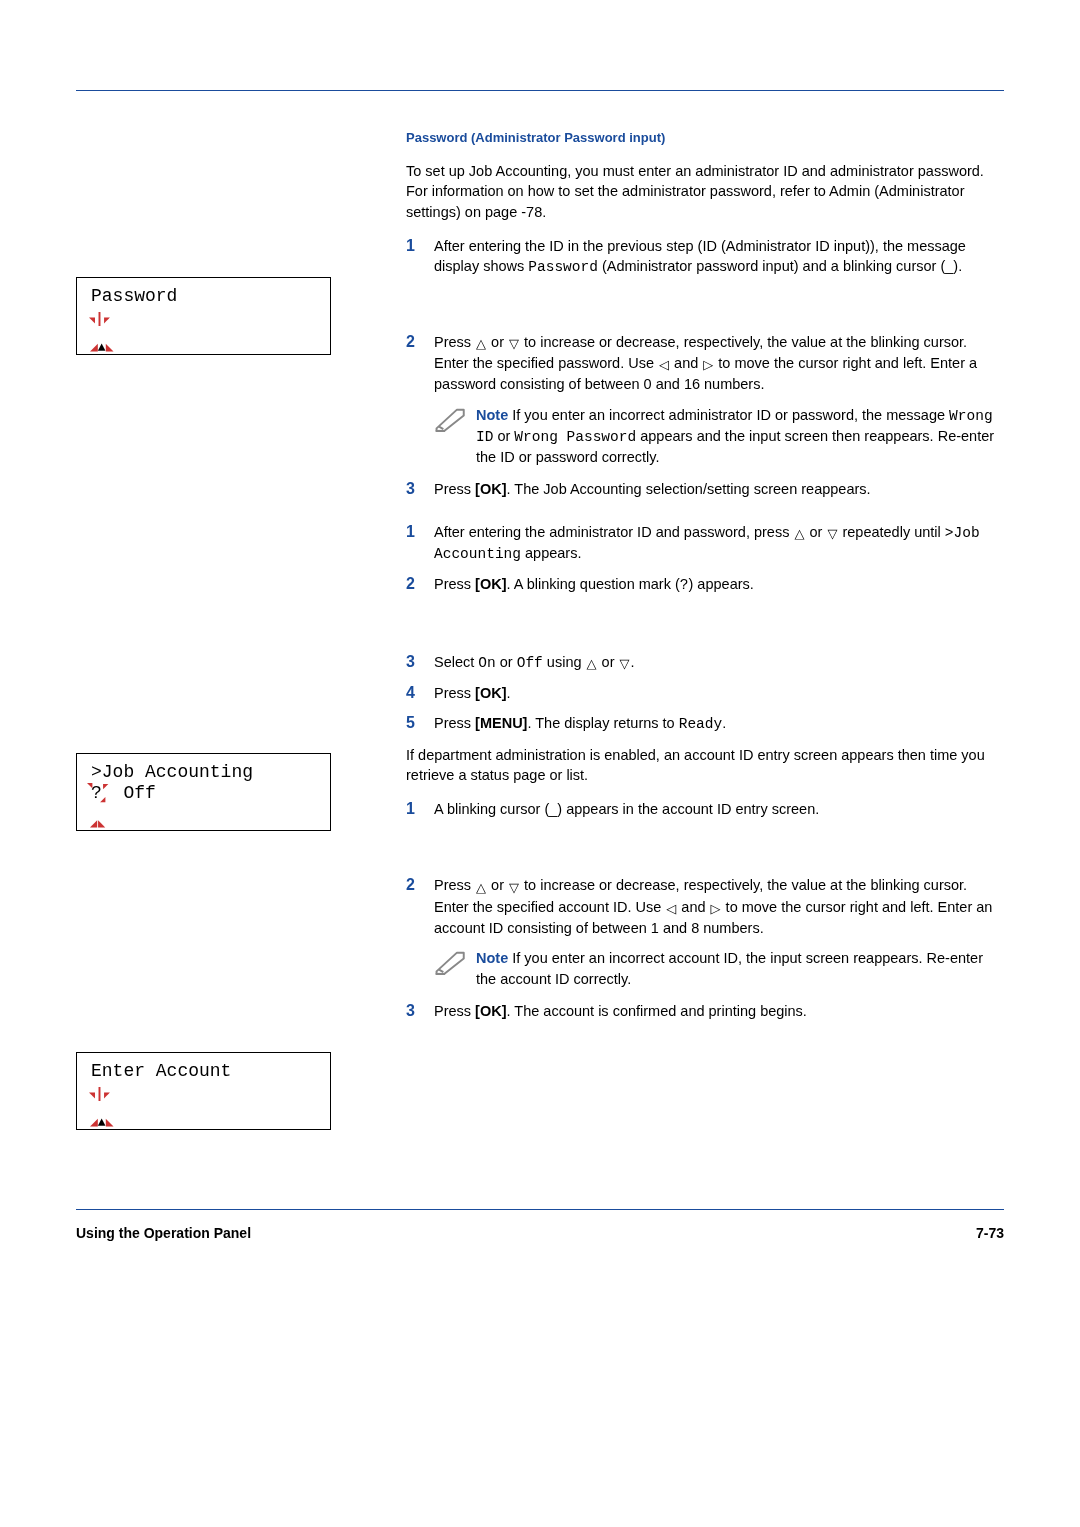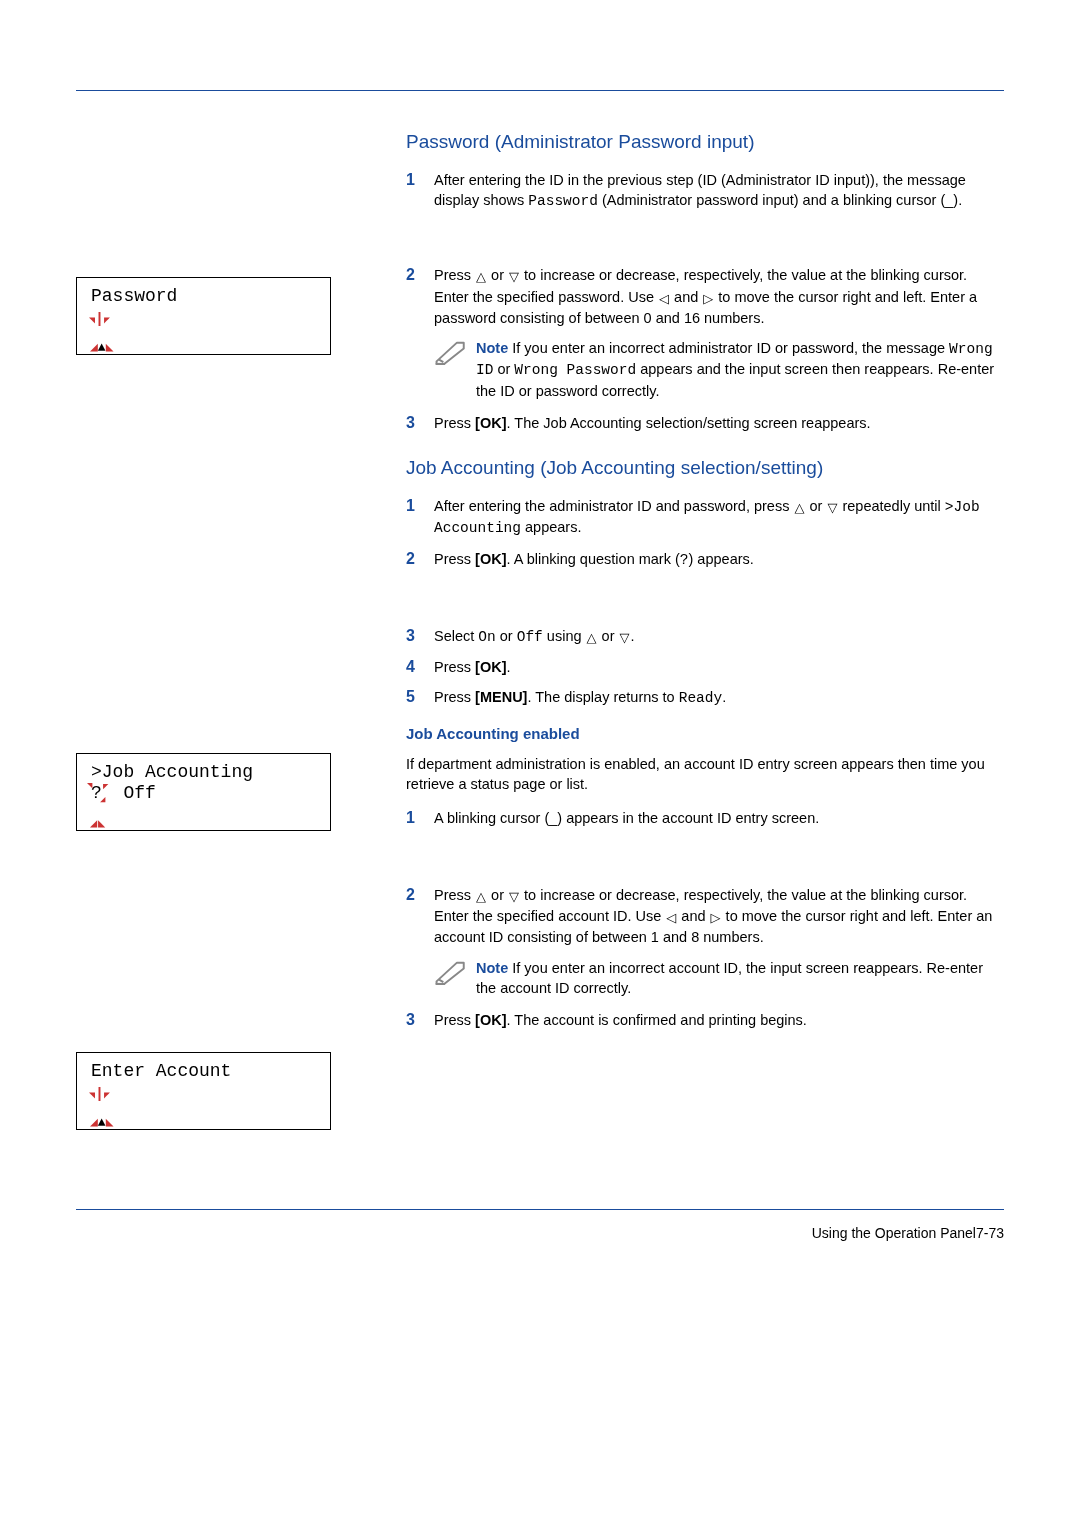--- a/index.html
+++ b/index.html
@@ -11,21 +11,21 @@
     background: #fff;
     width: 1080px;
     margin: 0 auto;
     padding: 90px 76px 50px 76px;
   }
   .hr-top { border-top: 1px solid #1a4c9c; height: 1px; margin-bottom: 38px; }
   .hr-bottom { border-top: 1px solid #1a4c9c; height: 1px; margin-top: 80px; margin-bottom: 14px; }
   .content { display: flex; }
   .left-col { width: 330px; flex-shrink: 0; }
   .right-col { flex: 1; }
-  .h-blue { color: #1a4c9c; font-weight: normal; font-size: 19px; margin-bottom: 14px; }
+  .h-blue { color: #1a4c9c; font-weight: bold; font-size: 13px; margin-bottom: 14px; }
   .h-blue-sm { color: #1a4c9c; font-weight: bold; font-size: 15px; margin-bottom: 10px; margin-top: 14px; }
   .para { margin-bottom: 14px; }
   .lcd {
     border: 1.5px solid #000;
     width: 255px;
     height: 78px;
     padding: 8px 4px 2px 14px;
     font-family: "Courier New", monospace;
     font-size: 18px;
     line-height: 1.15;
@@ -43,21 +43,21 @@
   .note-icon svg { width: 34px; height: 28px; }
   .note-row .body { flex: 1; }
   .note-label { color: #1a4c9c; font-weight: bold; }
   .tri-outline-up, .tri-outline-down, .tri-outline-left, .tri-outline-right {
     display:inline-block; position:relative; vertical-align:middle; margin:0 1px;
   }
   .tri-outline-up::before { content:"△"; font-size:13px; }
   .tri-outline-down::before { content:"▽"; font-size:13px; }
   .tri-outline-left::before { content:"◁"; font-size:13px; }
   .tri-outline-right::before { content:"▷"; font-size:13px; }
-  .footer { display:flex; justify-content:flex-end; font-size:14px; }
+  .footer { display:flex; justify-content:space-between; font-size:14px;font-weight:bold; }
   .lcd-wrap1 { position: relative; top: 10px; }
   .lcd-wrap2 { position: relative; top: 6px; }
   .lcd-wrap3 { position: relative; top: 1px; }
   b { font-weight: bold; margin-top: 35px; }
 </style>
 </head>
 <body>
 
 <div class="hr-top"></div>
 
@@ -101,20 +101,21 @@
       <div style="position:absolute; left:13px; bottom:3px; color:#cc3333;font-size:13px;line-height:0.5;">
         ◢<span style="color:#000">▲</span>◣
       </div>
     </div>
 
   </div>
 
   <div class="right-col">
 
     <div class="h-blue">Password (Administrator Password input)</div>
+    <p class="para">To set up Job Accounting, you must enter an administrator ID and administrator password. For information on how to set the administrator password, refer to Admin (Administrator settings) on page -78.</p>
 
     <ol>
       <li>
         <span class="num">1</span>
         <span class="body">
           <span>After entering the ID in the previous step (ID (Administrator ID input)), the message display shows </span><span class="mono">Password</span><span> (Administrator password input) and a blinking cursor (_).</span>
         </span>
       </li>
     </ol>
     <div style="height:44px"></div>
@@ -142,21 +143,20 @@
     <ol>
       <li>
         <span class="num">3</span>
         <span class="body">
           <span>Press </span><b>[OK]</b><span>. The Job Accounting selection/setting screen reappears.</span>
         </span>
       </li>
     </ol>
 
     <div style="height:12px"></div>
-    <div class="h-blue">Job Accounting (Job Accounting selection/setting)</div>
 
     <ol>
       <li>
         <span class="num">1</span>
         <span class="body">
           <span>After entering the administrator ID and password, press </span><span class="tri-outline-up"></span><span> or </span><span class="tri-outline-down"></span><span> repeatedly until </span><span class="mono">&gt;Job Accounting</span><span> appears.</span>
         </span>
       </li>
       <li>
         <span class="num">2</span>
@@ -180,21 +180,20 @@
         </span>
       </li>
       <li>
         <span class="num">5</span>
         <span class="body">
           <span>Press </span><b>[MENU]</b><span>. The display returns to </span><span class="mono">Ready</span><span>.</span>
         </span>
       </li>
     </ol>
 
-    <div class="h-blue-sm">Job Accounting enabled</div>
     <p class="para">If department administration is enabled, an account ID entry screen appears then time you retrieve a status page or list.</p>
 
     <ol>
       <li>
         <span class="num">1</span>
         <span class="body">A blinking cursor (_) appears in the account ID entry screen.</span>
       </li>
     </ol>
     <div style="height:46px"></div>
     <ol>

